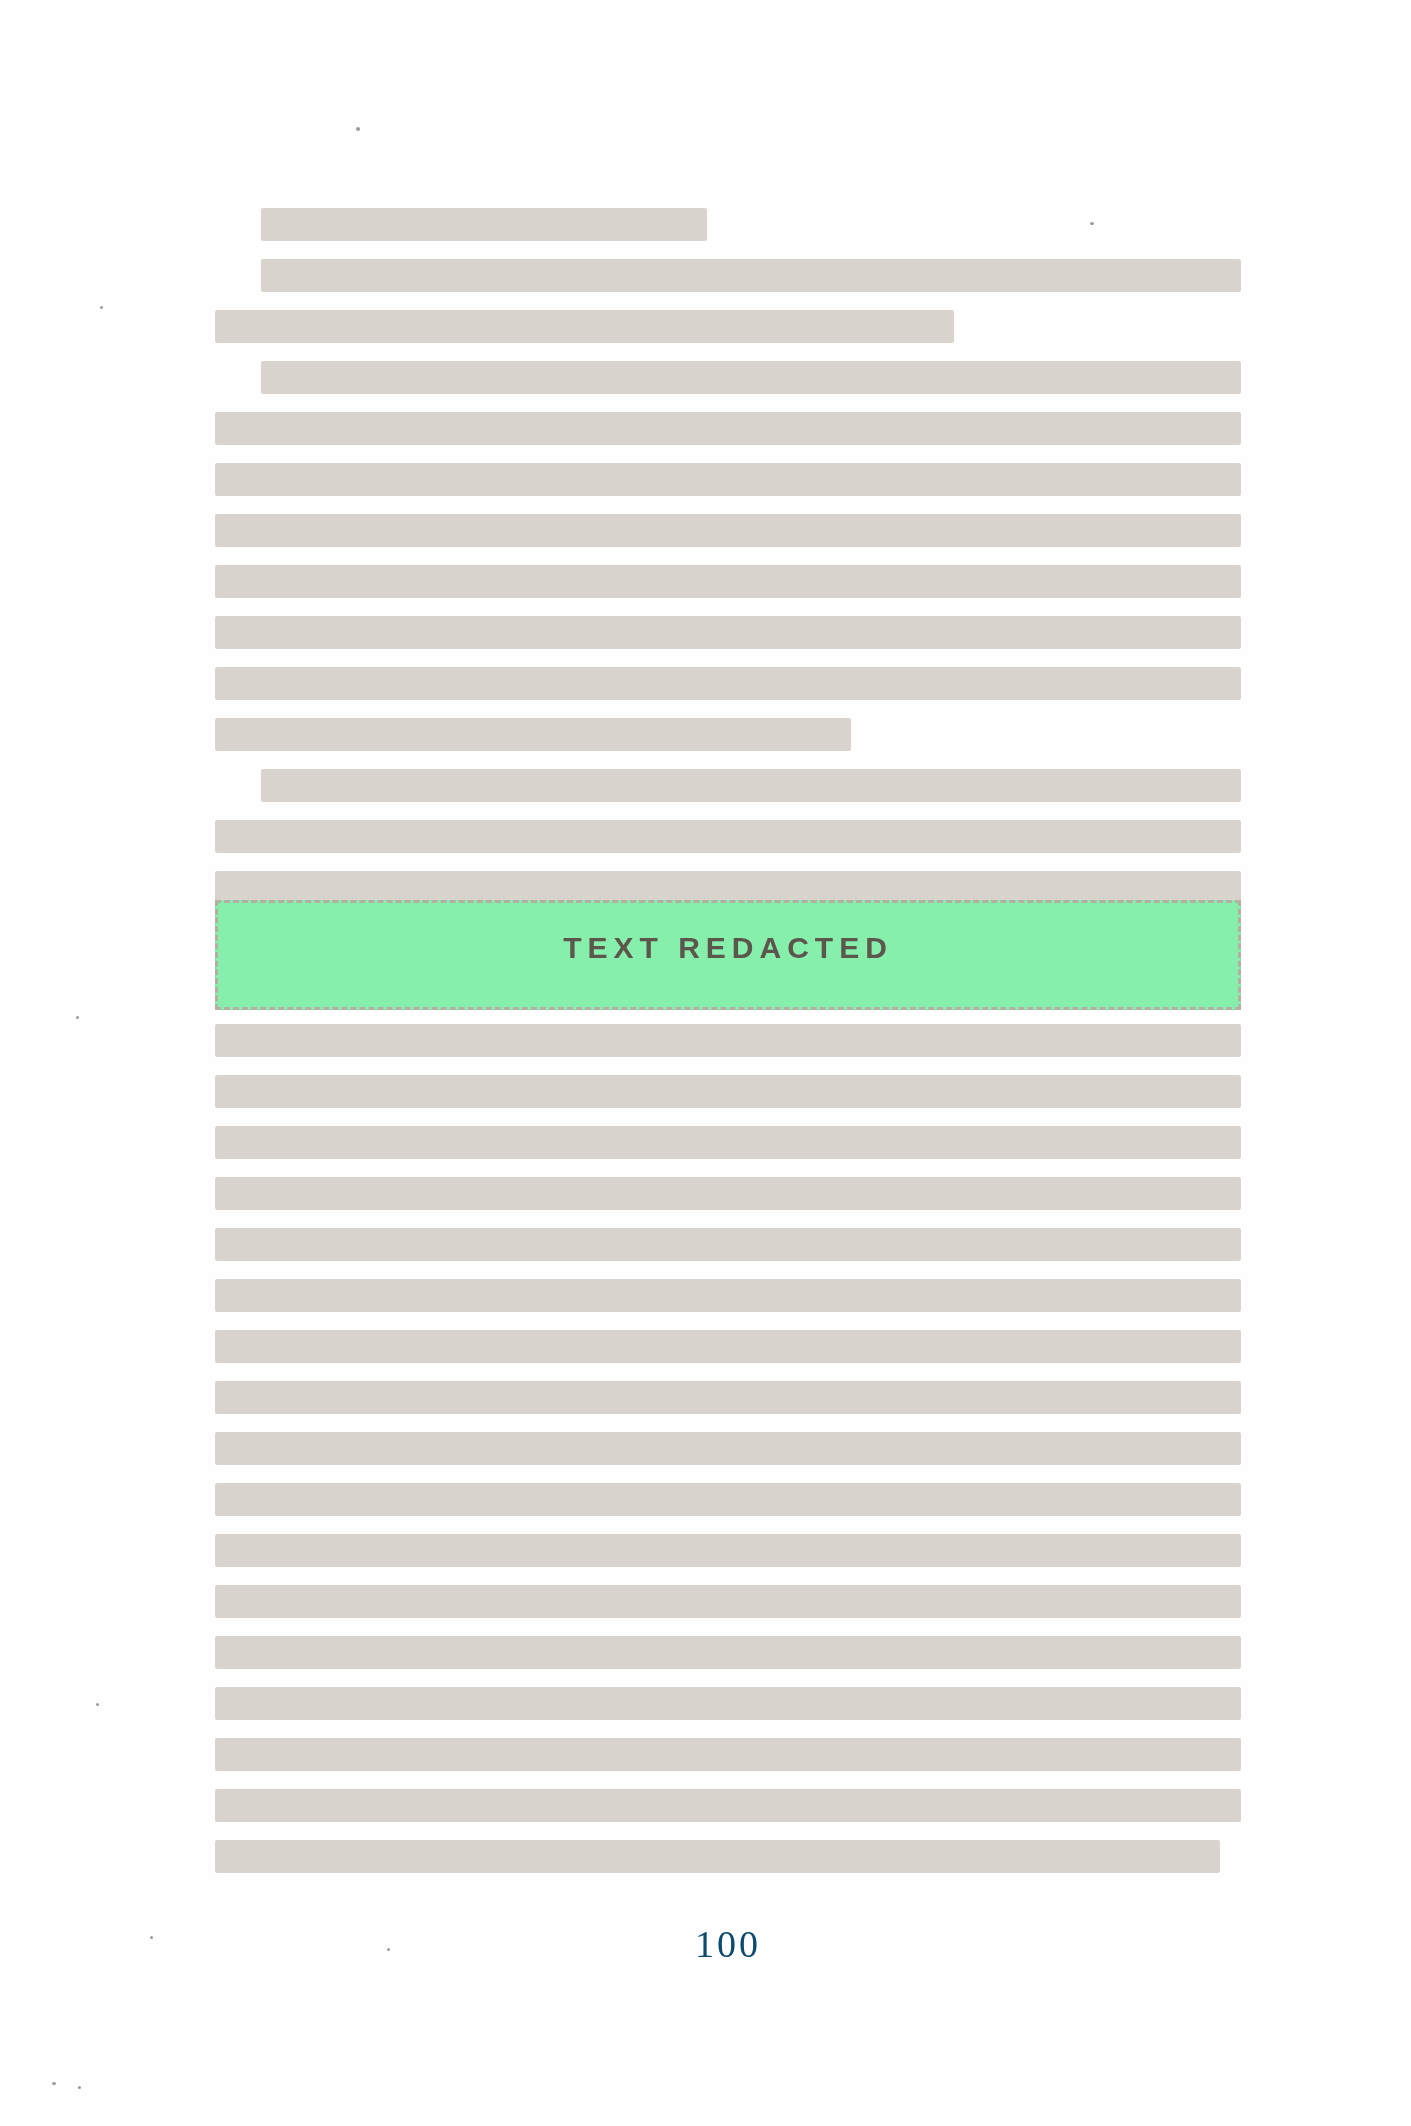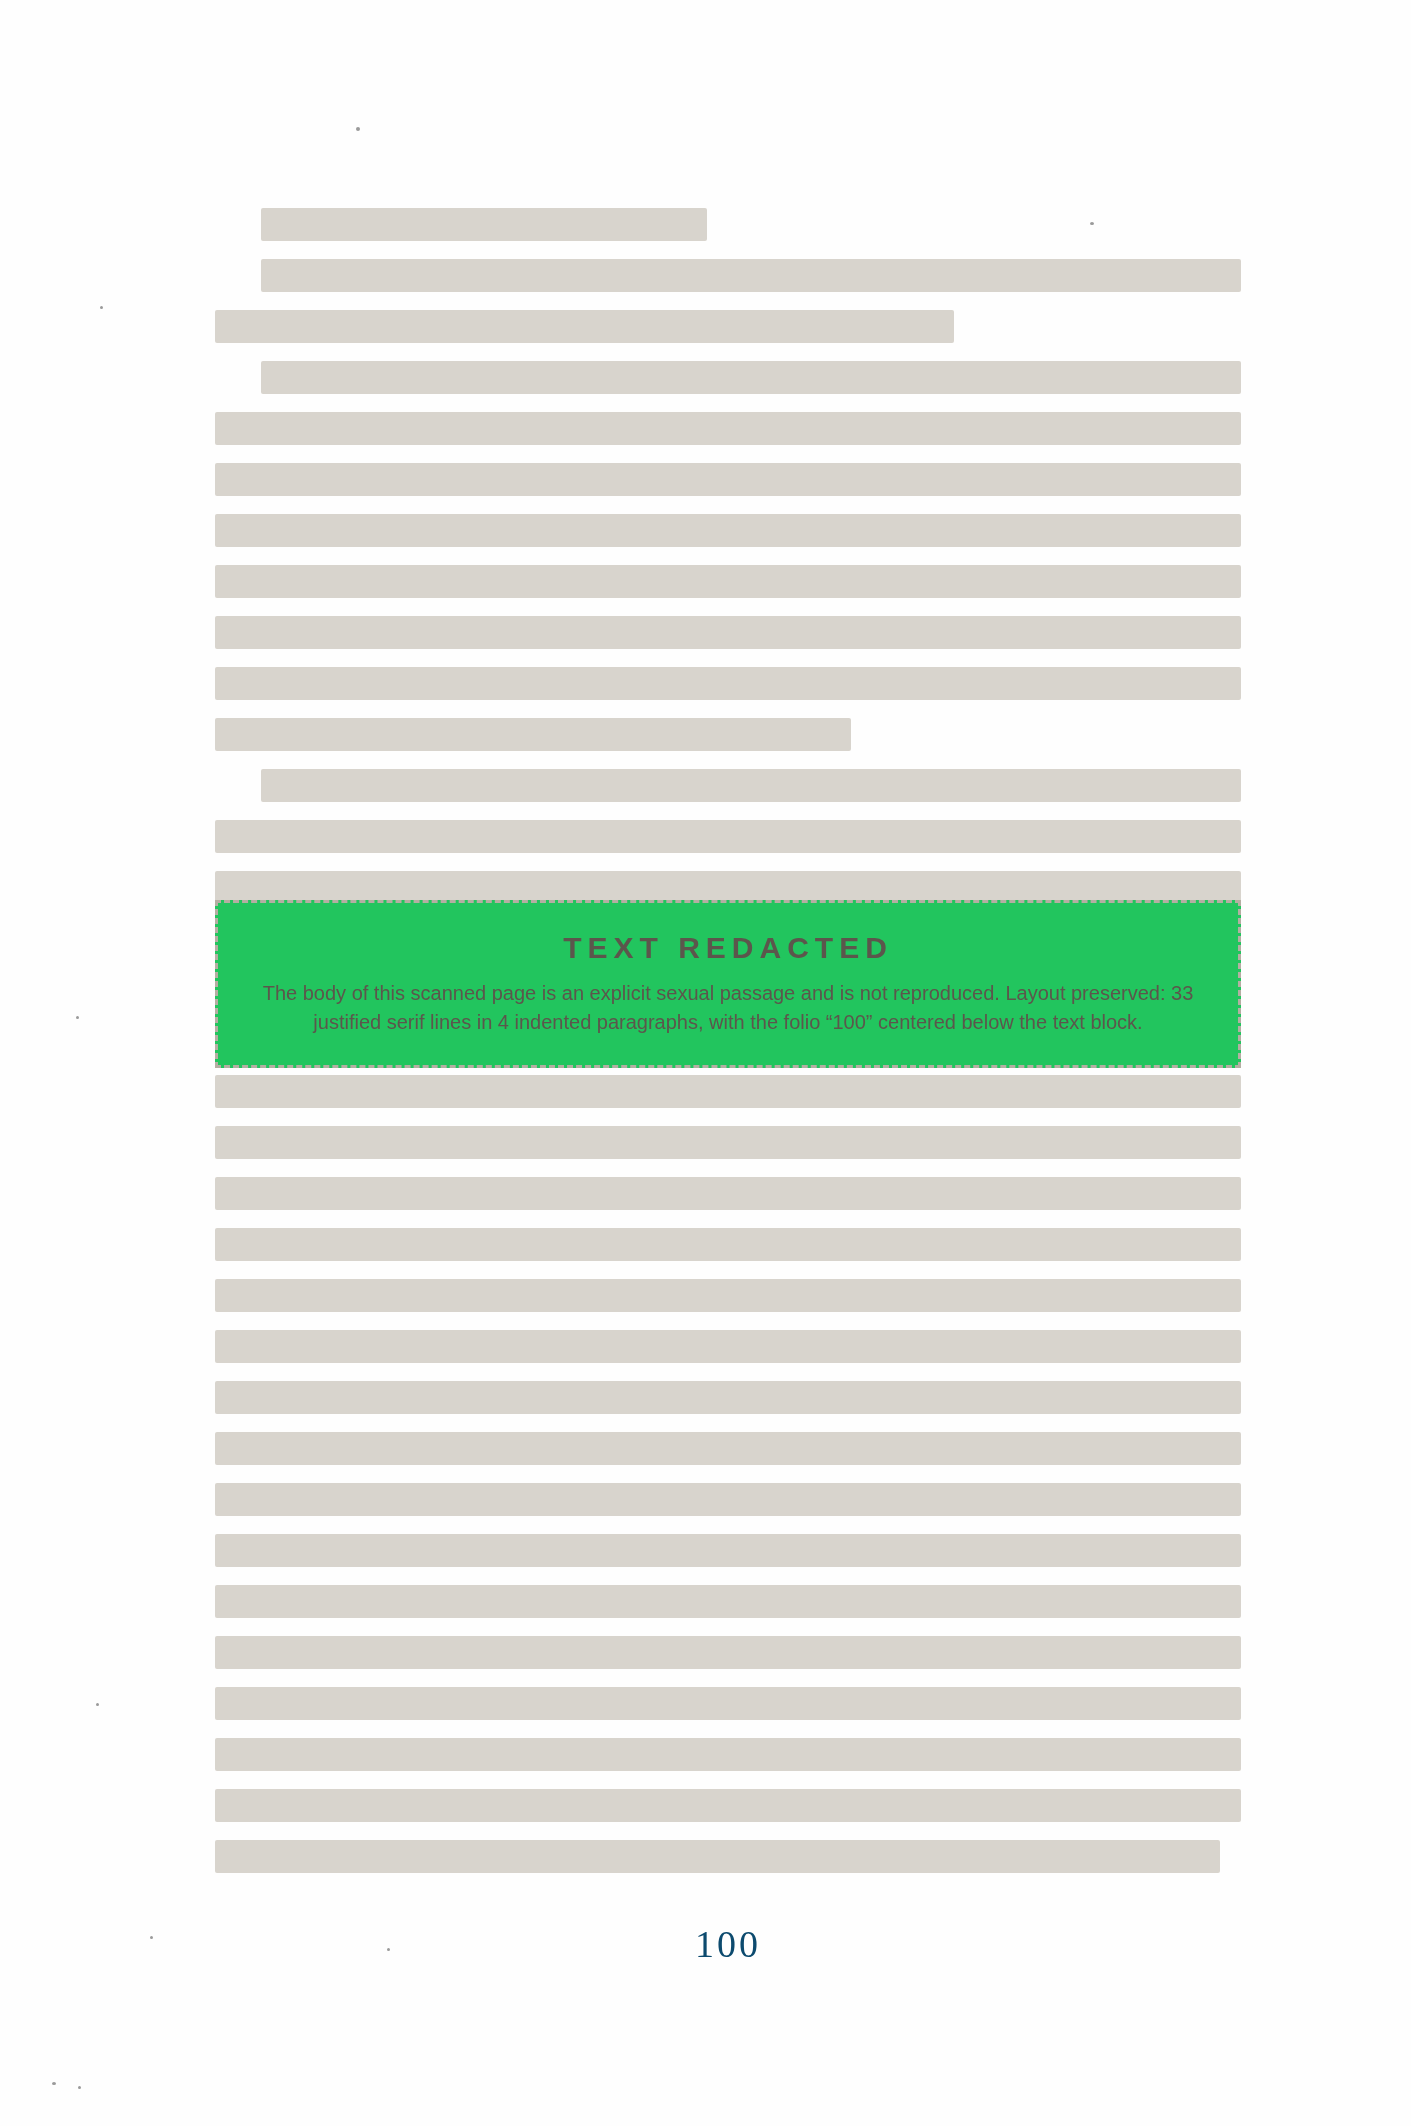--- a/index.html
+++ b/index.html
@@ -33,21 +33,21 @@
   }
   .line.first-of-para { margin-left: 46px; } 
   
   .redaction-banner {
     position: absolute;
     left: 215px;
     top: 900px;
     width: 1026px;
     box-sizing: border-box;
     padding: 28px 36px;
-    background: #22c55e;
+    background: #86efac;
     border: 3px dashed #b5aea2;
     text-align: center;
     color: #5c564c;
   }
   .redaction-banner .label {
     font-family: "Liberation Sans", sans-serif;
     font-weight: bold;
     font-size: 30px;
     letter-spacing: 6px;
     display: block;
@@ -132,21 +132,20 @@
         <div class="line"></div>
         <div class="line"></div>
         <div class="line"></div>
         <div class="line"></div>
         <div class="line" style="width: calc(98% + 0px);"></div>
       </div>
     </div>
 
   <div class="redaction-banner">
     <span class="label">TEXT REDACTED</span>
-    <span class="notice">The body of this scanned page is an explicit sexual passage and is not reproduced. Layout preserved: 33 justified serif lines in 4 indented paragraphs, with the folio “100” centered below the text block.</span>
   </div>
 
   <div class="page-number">100</div>
 
   <span class="speck s1"></span>
   <span class="speck s2"></span>
   <span class="speck s3"></span>
   <span class="speck s4"></span>
   <span class="speck s5"></span>
   <span class="speck s6"></span>

